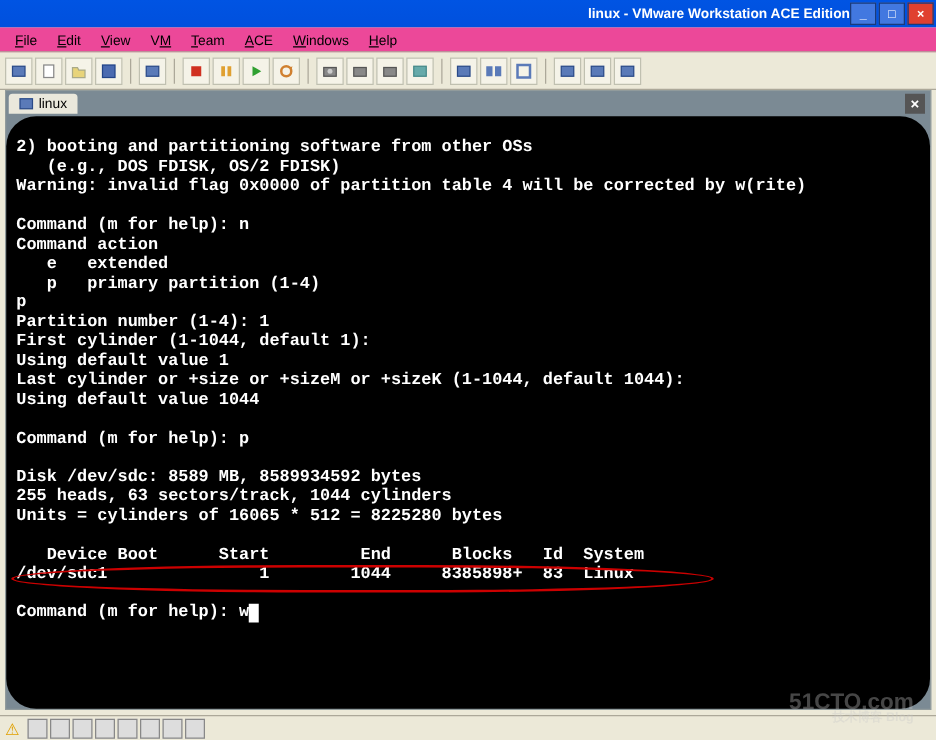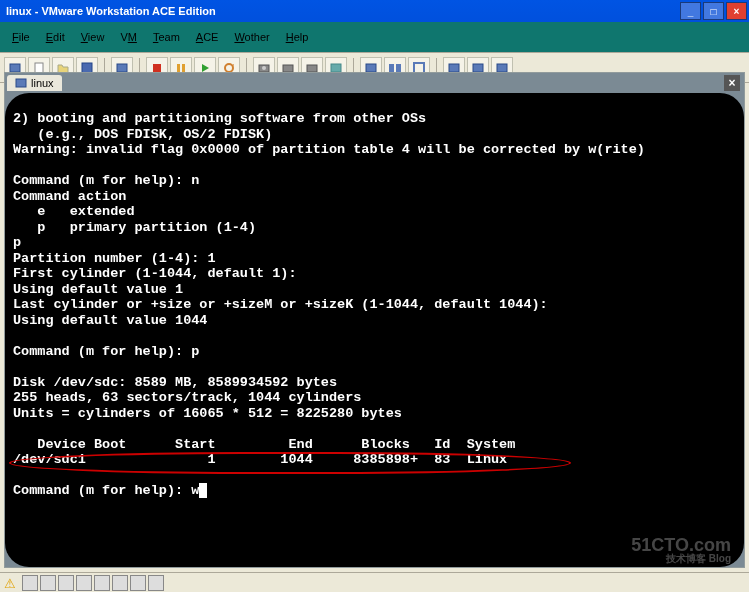--- a/index.html
+++ b/index.html
@@ -1,41 +1,41 @@
 <!DOCTYPE html>
 <html><head>
 <meta charset="utf-8">
 <style>
 * { margin: 0; padding: 0; box-sizing: border-box; }
 body { font-family: Tahoma, sans-serif; font-size: 11px; background: #ece9d8; width: 749px; height: 592px; overflow: hidden; position: relative; }
 .titlebar { height: 22px; background: linear-gradient(to bottom, #0054e3, #0050dd); display: flex; align-items: center; padding: 0 2px; color: #fff; }
-.titlebar-text { flex: 1; font-weight: bold; font-size: 11px; padding-left: 4px; }
+.titlebar-text { flex: 1; font-weight: bold; font-size: 11px; padding-left: 4px; text-align: right; }
 .win-btns { display: flex; gap: 2px; }
 .win-btn { width: 21px; height: 18px; background: #4278e0; border: 1px solid #1a3a7a; display: flex; align-items: center; justify-content: center; color: #fff; font-weight: bold; font-size: 10px; cursor: pointer; }
 .win-btn.close { background: #e04030; }
-.menubar { height: 31px; background: #0f766e; display: flex; align-items: center; padding: 0 4px; border-bottom: 1px solid #aca899; gap: 0; }
+.menubar { height: 20px; background: #ec4899; display: flex; align-items: flex-end; padding: 0 4px; border-bottom: 1px solid #aca899; gap: 0; }
 .menu-item { padding: 2px 8px; cursor: pointer; }
 .menu-item u { text-decoration: underline; }
 .toolbar { height: 30px; background: #ece9d8; display: flex; align-items: center; padding: 0 4px; gap: 2px; border-bottom: 1px solid #aca899; }
 .tool-sep { width: 1px; height: 20px; background: #aca899; margin: 0 4px; }
 .tool-btn { width: 22px; height: 22px; border: 1px solid #c0c0b0; background: #f5f3e8; display: flex; align-items: center; justify-content: center; cursor: pointer; font-size: 11px; }
 .content-area { position: absolute; top: 72px; left: 4px; right: 4px; bottom: 24px; background: #7b8a94; border: 1px solid #919b9c; }
 .tab-strip { height: 20px; background: #7b8a94; display: flex; align-items: center; justify-content: space-between; }
 .tab { background: #eae8dc; padding: 2px 8px; display: flex; align-items: center; gap: 4px; font-size: 11px; border-top-left-radius: 3px; border-top-right-radius: 3px; margin-left: 2px; }
 .tab-icon { width: 12px; height: 12px; }
 .tab-close { margin-left: auto; margin-right: 4px; width: 16px; height: 16px; background: #555; color: #fff; display: flex; align-items: center; justify-content: center; font-size: 12px; font-weight: bold; cursor: pointer; }
 .terminal { position: absolute; top: 20px; left: 0; right: 0; bottom: 0; background: #000; color: #fff; font-family: 'Courier New', monospace; font-size: 13.5px; padding: 18px 8px 8px 8px; white-space: pre; line-height: 1.15; overflow: hidden; font-weight: bold; border-radius: 24px; }
 .red-oval { position: absolute; border: 2px solid #c00; border-radius: 50%/60%; pointer-events: none; }
 .cursor { background: #fff; color: #000; }
 .statusbar { position: absolute; bottom: 0; left: 0; right: 0; height: 20px; background: #ece9d8; border-top: 1px solid #aca899; display: flex; align-items: center; padding: 0 4px; font-size: 11px; gap: 4px; }
 .status-icon { width: 14px; height: 14px; }
 .status-text { flex: 1; white-space: nowrap; overflow: hidden; }
 .tray-icons { display: flex; gap: 2px; }
 .tray-icon { width: 16px; height: 16px; border: 1px solid #888; background: #ddd; }
-.watermark { position: absolute; right: 18px; bottom: 28px; color: rgba(200,200,200,0.35); font-size: 18px; font-weight: bold; font-family: Arial; pointer-events: none; text-align: right; line-height: 1; }
+.watermark { position: absolute; right: 18px; bottom: 12px; color: rgba(200,200,200,0.35); font-size: 18px; font-weight: bold; font-family: Arial; pointer-events: none; text-align: right; line-height: 1; }
 .watermark .sub { font-size: 10px; }
 </style>
 </head>
 <body>
 
 <div class="titlebar">
   <span class="titlebar-text">linux - VMware Workstation ACE Edition</span>
   <div class="win-btns">
     <div class="win-btn">_</div>
     <div class="win-btn">□</div>
@@ -43,21 +43,21 @@
   </div>
 </div>
 
 <div class="menubar">
   <span class="menu-item"><u>F</u><span>ile</span></span>
   <span class="menu-item"><u>E</u><span>dit</span></span>
   <span class="menu-item"><u>V</u><span>iew</span></span>
   <span class="menu-item">V<u>M</u></span>
   <span class="menu-item"><u>T</u><span>eam</span></span>
   <span class="menu-item"><u>A</u><span>CE</span></span>
-  <span class="menu-item"><u>W</u><span>other</span></span>
+  <span class="menu-item"><u>W</u><span>indows</span></span>
   <span class="menu-item"><u>H</u><span>elp</span></span>
 </div>
 
 <div class="toolbar">
   <div class="tool-btn">
       <svg width="14" height="14">
         <rect x="2" y="3" width="10" height="8" fill="#5a7ab8" stroke="#2a4a88"></rect>
       </svg>
     </div>
   <div class="tool-btn">

